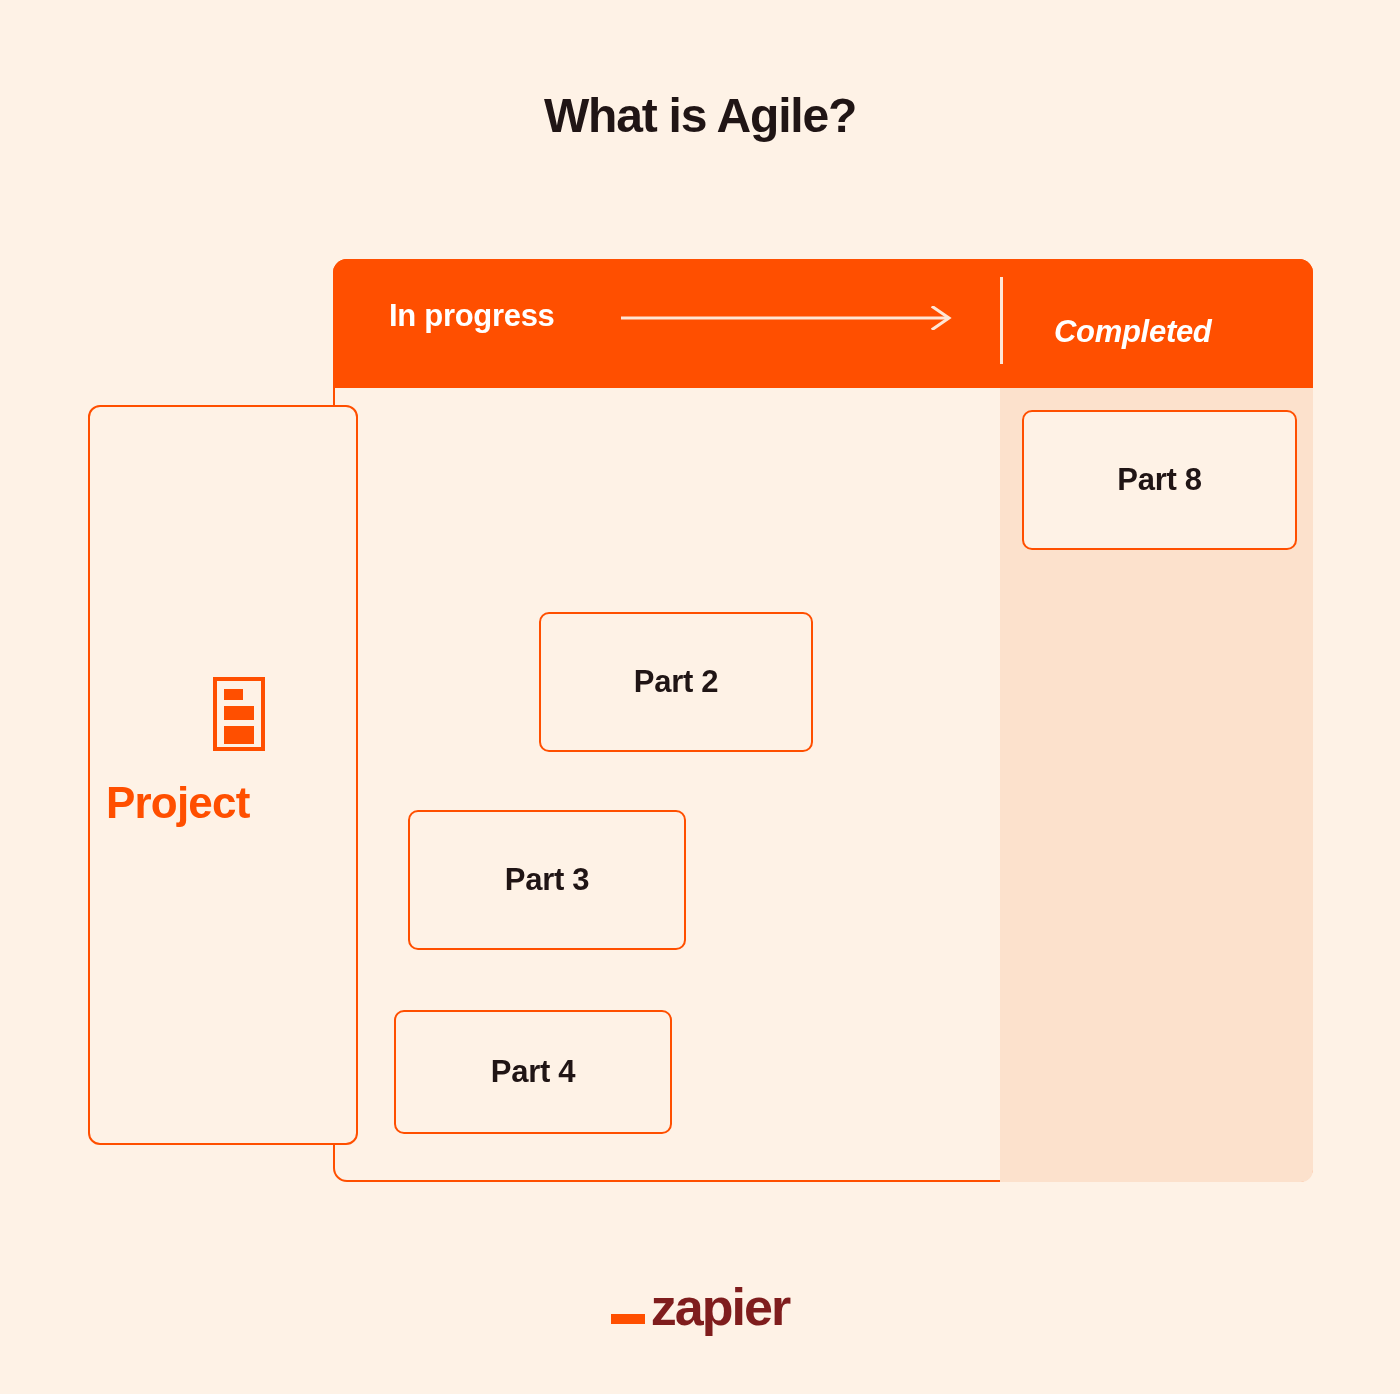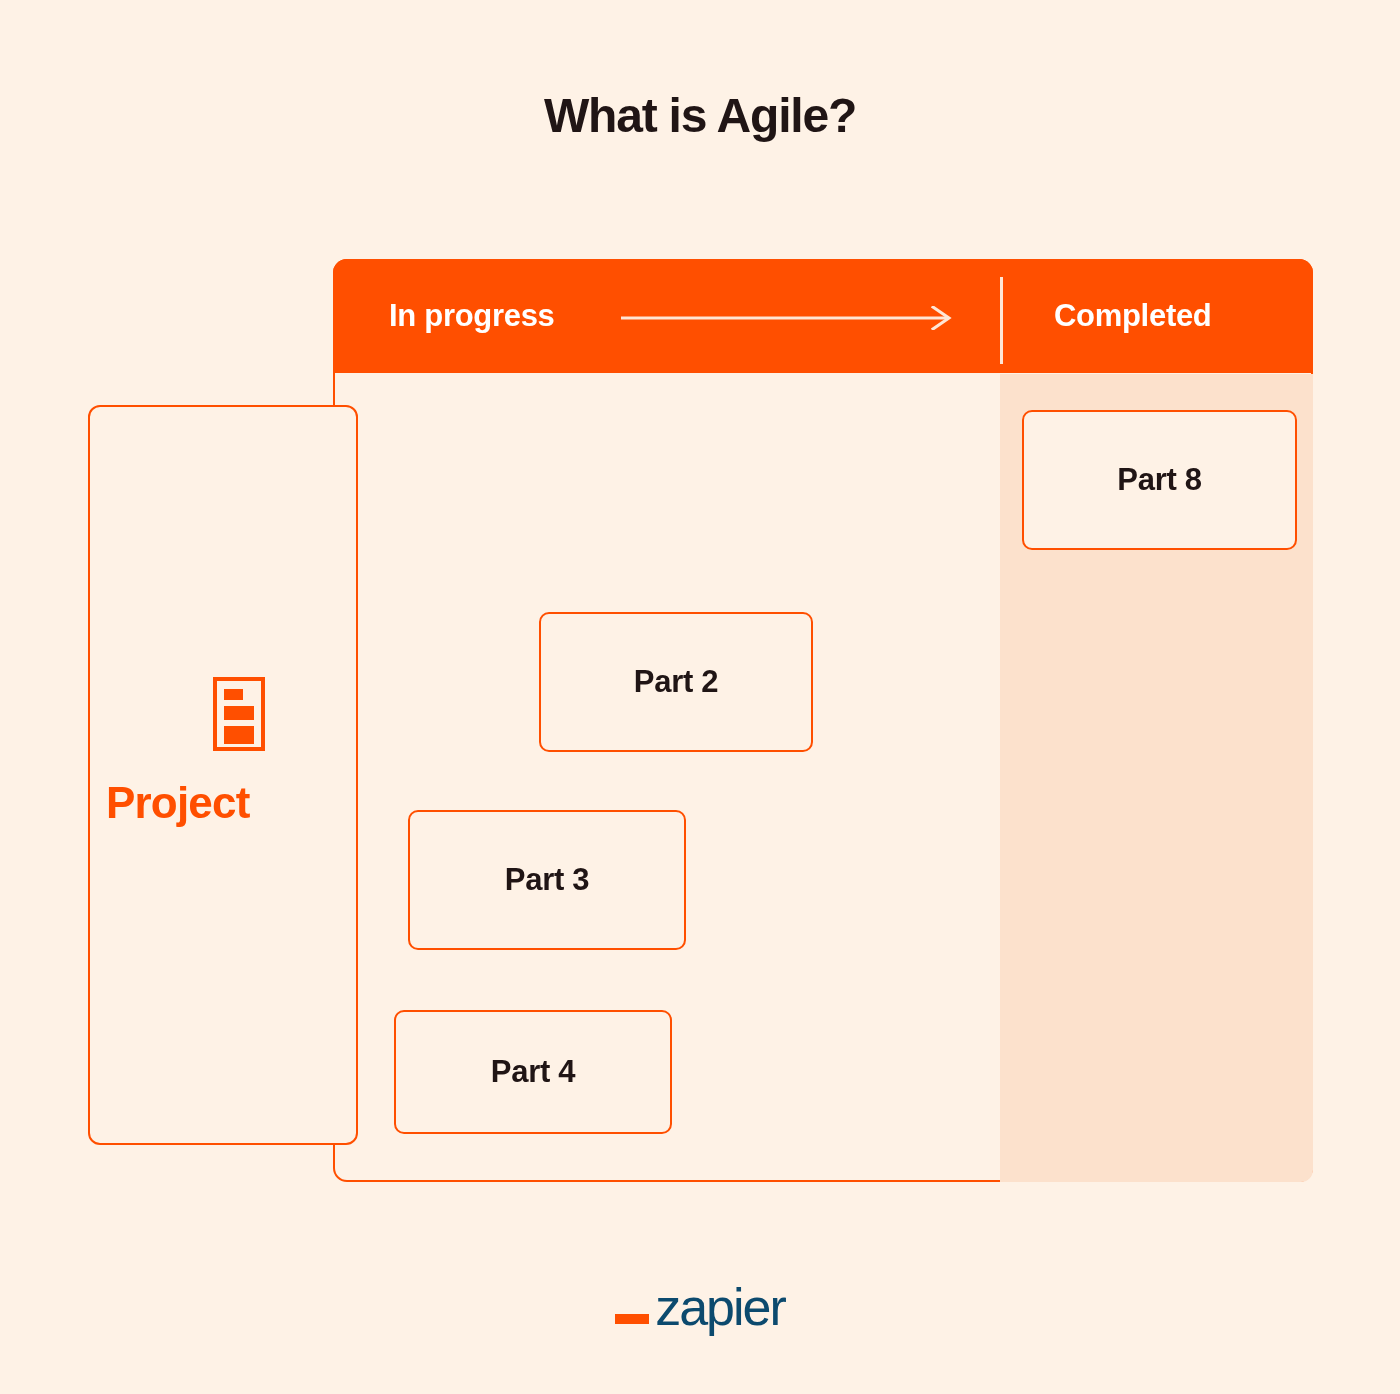--- a/index.html
+++ b/index.html
@@ -57,21 +57,21 @@
     background: #FCE1CC;
     border-bottom-right-radius: 12px;
   }
 
   
   #board-header {
     position: absolute;
     left: -2px;
     top: -2px;
     width: 980px;
-    height: 114px;
+    height: 129px;
     background: #FF4F00;
     border-radius: 14px 14px 0 0;
     box-sizing: border-box;
   }
 
   #in-progress-label {
     position: absolute;
     left: 56px;
     top: 38px;
     font-size: 31px;
@@ -94,26 +94,27 @@
     left: 667px;
     top: 18px;
     width: 3px;
     height: 87px;
     background: #FFE6D5;
   }
 
   #completed-label {
     position: absolute;
     left: 721px;
-    top: 38px;
+    top: 54px;
     font-size: 31px;
     font-weight: bold;
     color: #FFFFFF;
     letter-spacing: -0.3px;
     line-height: 1.2;
+    font-style: italic;
   }
 
   
   .card {
     position: absolute;
     border: 2.5px solid #FF4F00;
     border-radius: 10px;
     background: #FEF2E6;
     box-sizing: border-box;
     display: flex;
@@ -180,22 +181,22 @@
 
   #zapier-dash {
     width: 34px;
     height: 10px;
     background: #FF4F00;
     margin-bottom: 8px;
   }
 
   #zapier-wordmark {
     font-size: 52px;
-    font-weight: normal;
-    color: #0c4a6e;
+    font-weight: bold;
+    color: #7f1d1d;
     letter-spacing: -2px;
     line-height: 0.95;
   }
 </style>
 </head>
 <body>
 
 <div id="stage">
 
   <div id="page-title">What is Agile?</div>

